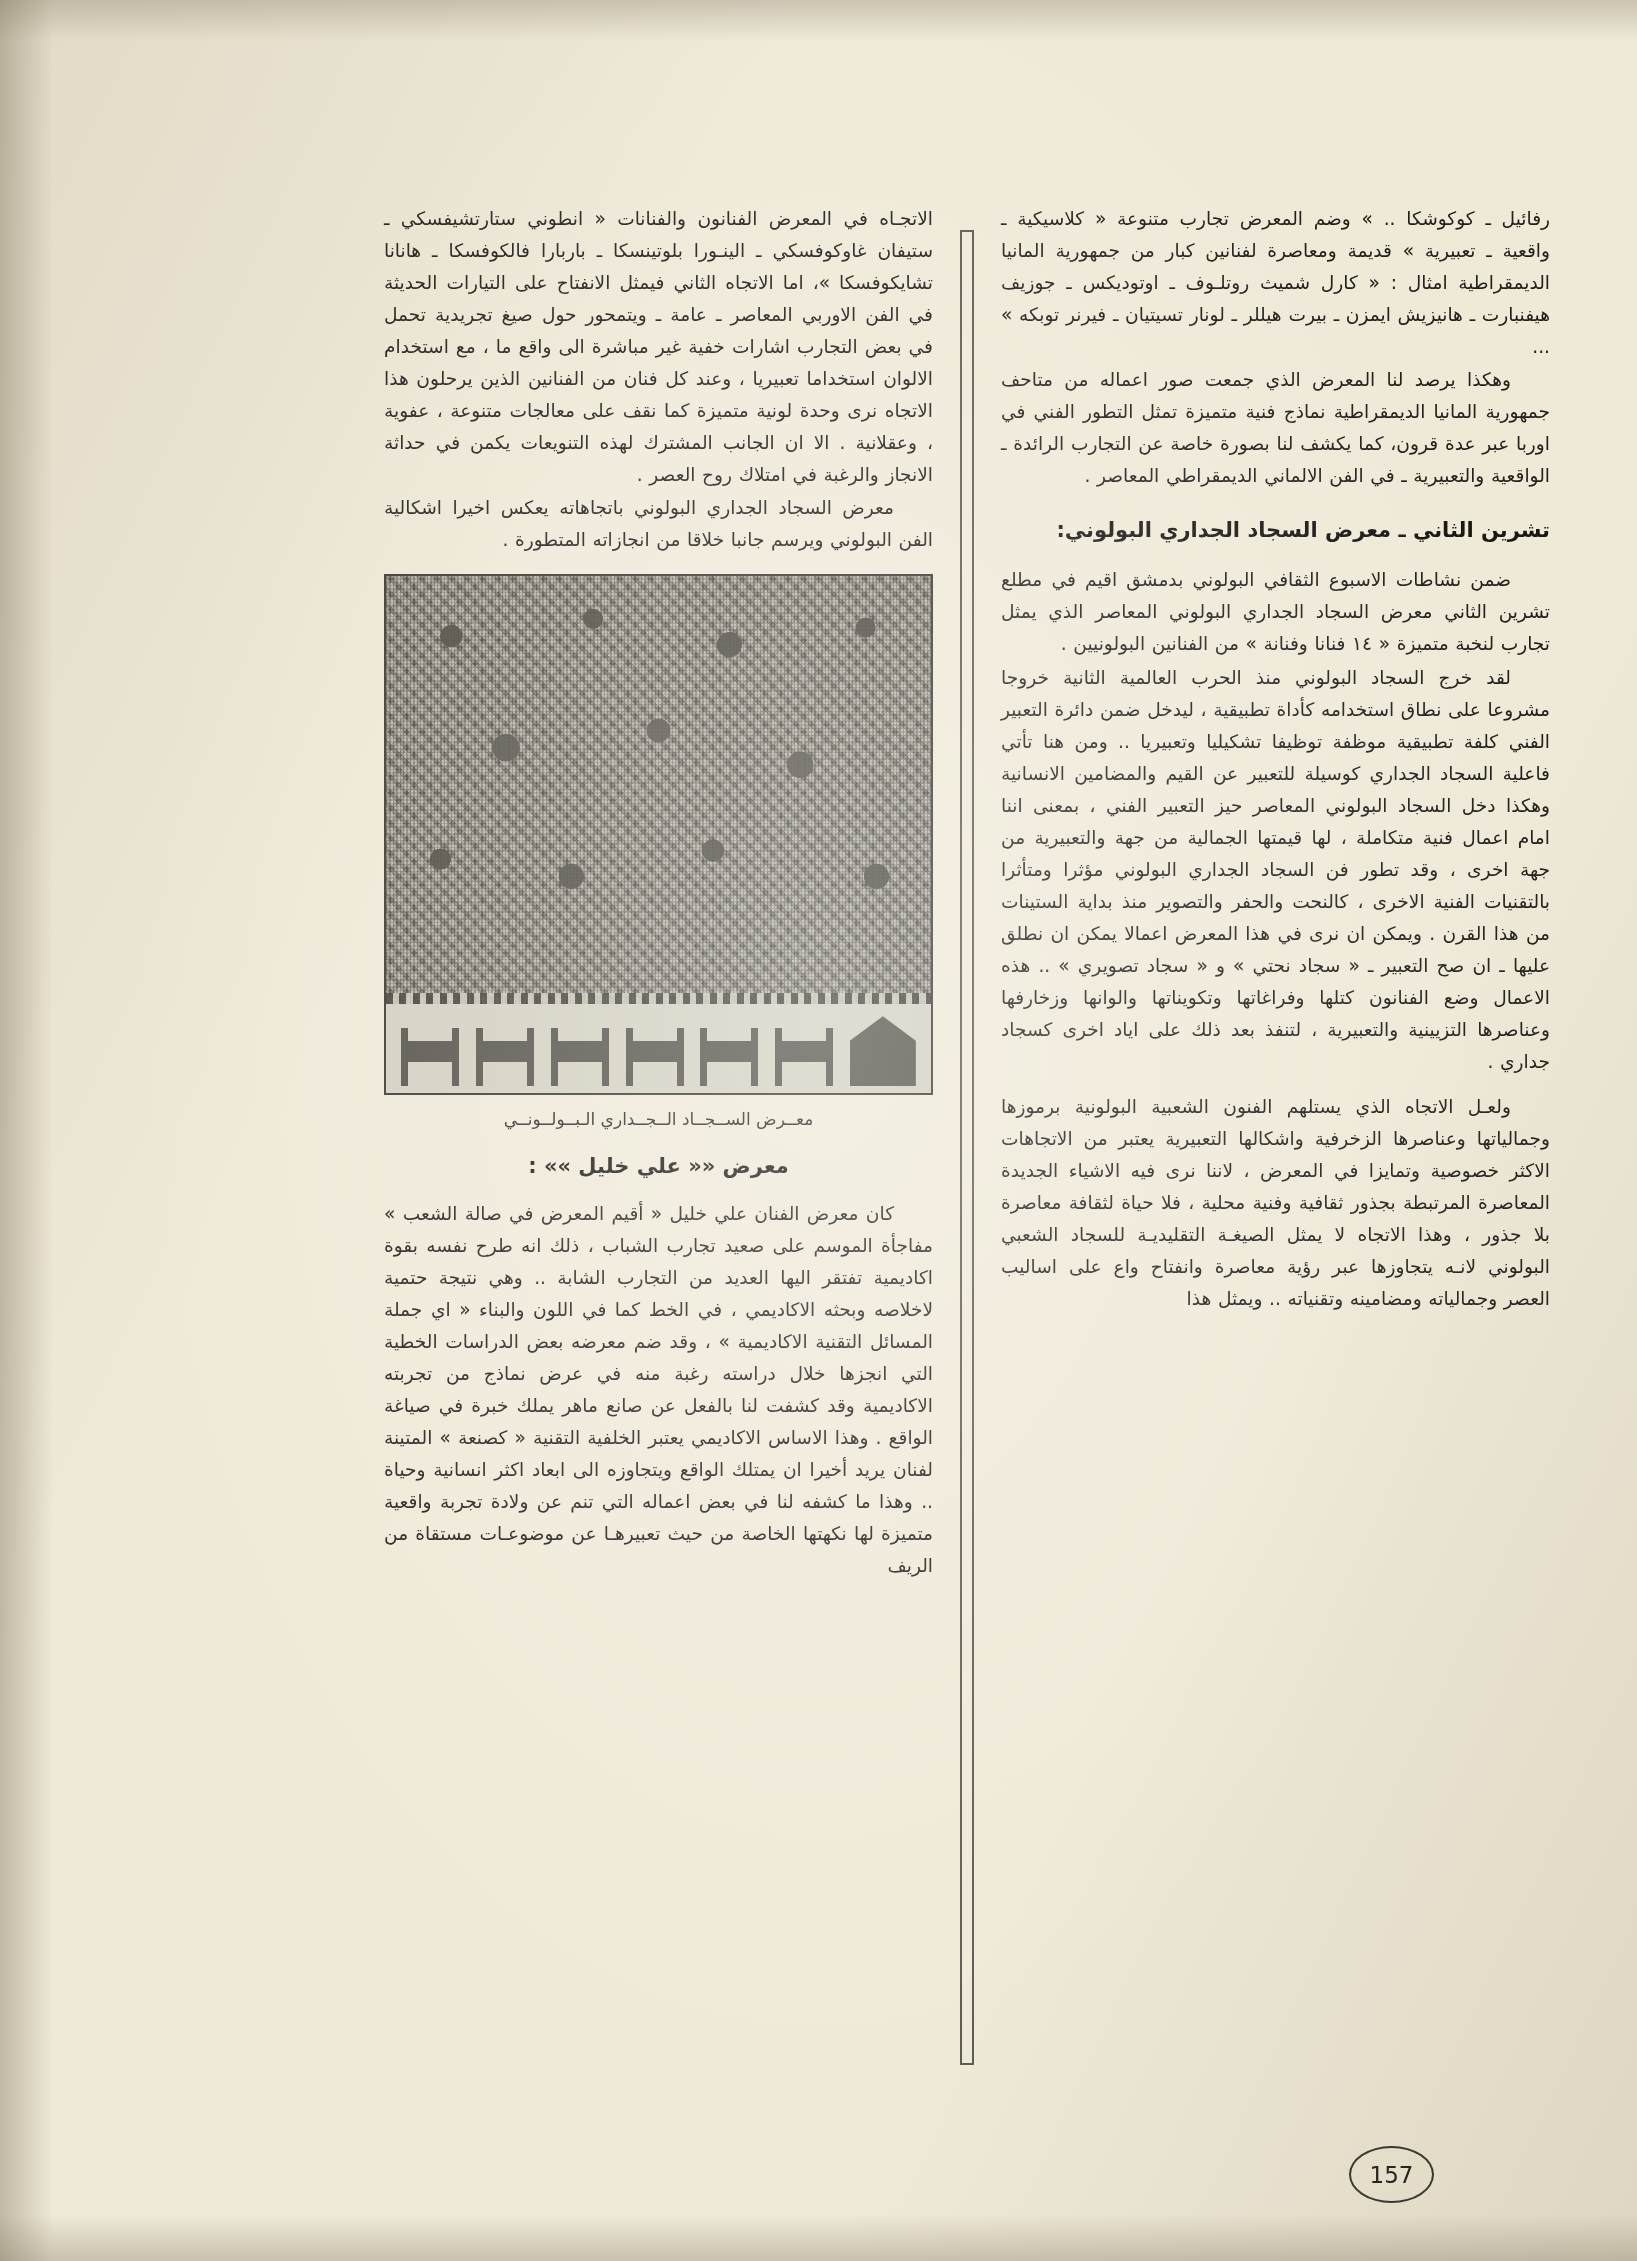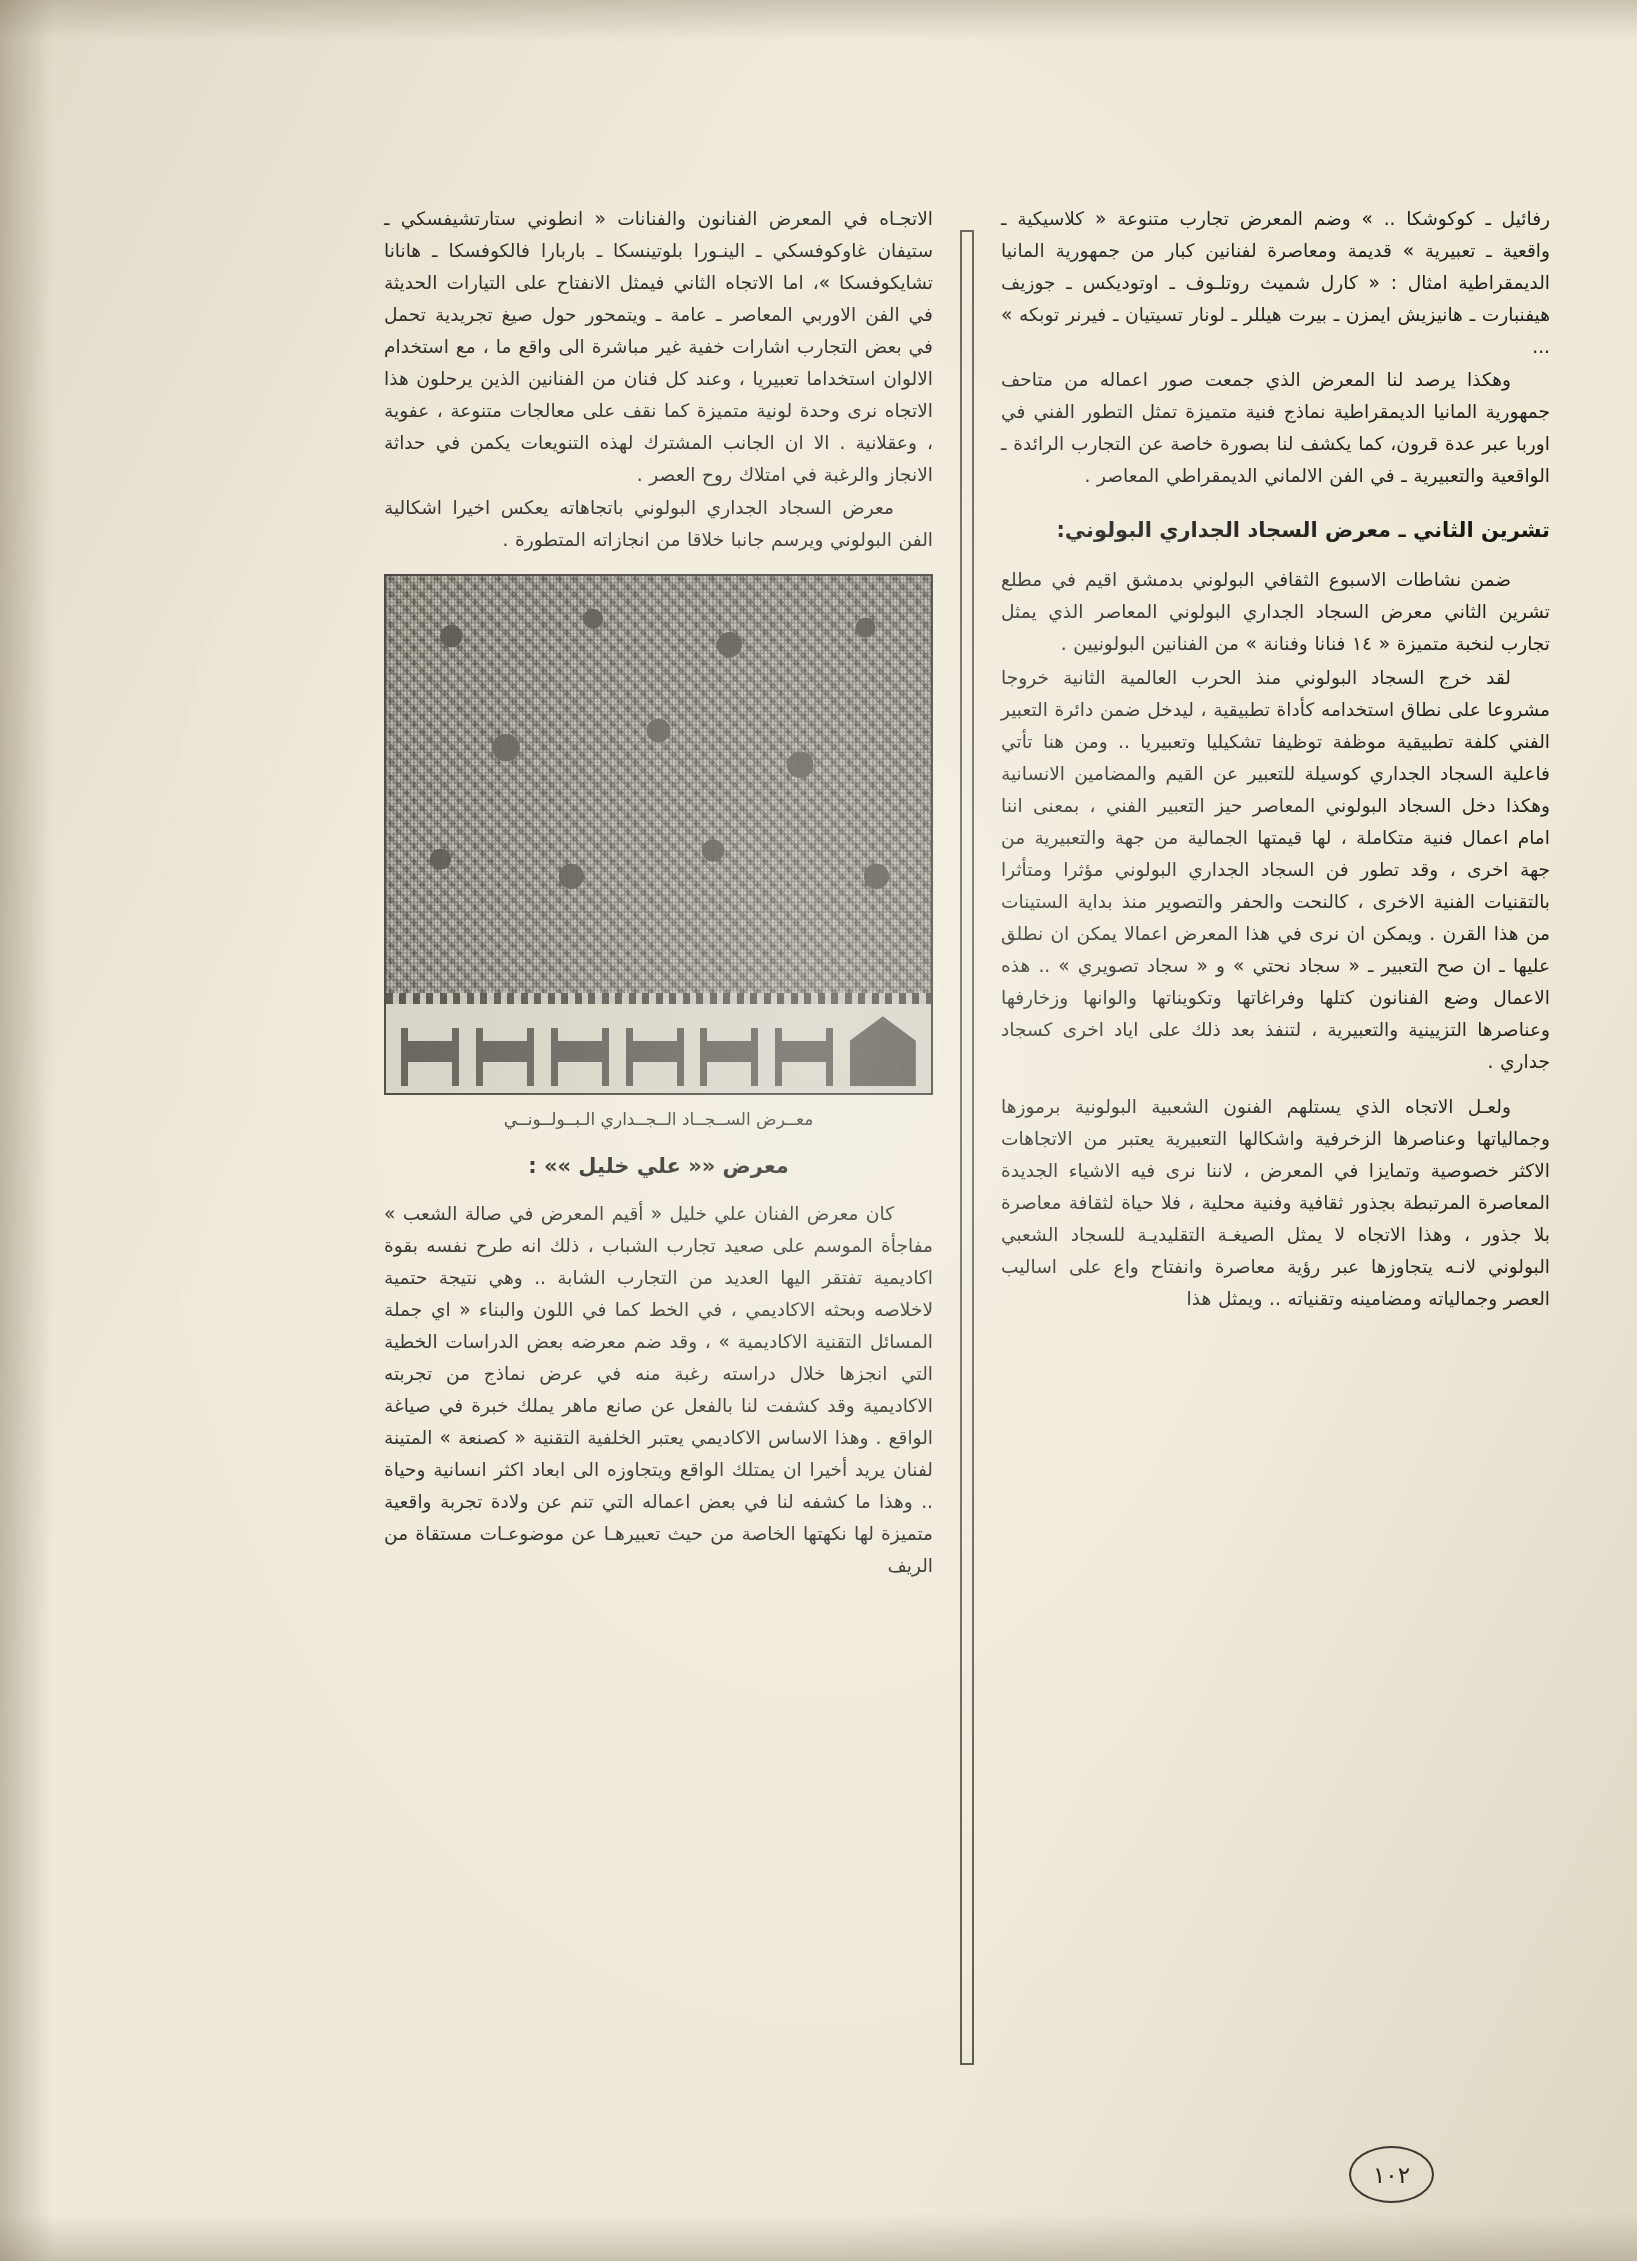--- a/index.html
+++ b/index.html
@@ -283,15 +283,15 @@
         </div>
         <figcaption>معــرض الســجــاد الــجــداري الـبــولــونــي</figcaption>
       </figure>
 
       <h3 class="subhead">معرض «« علي خليل »» :</h3>
       <p class="indent">كان معرض الفنان علي خليل « أقيم المعرض في صالة الشعب » مفاجأة الموسم على صعيد تجارب الشباب ، ذلك انه طرح نفسه بقوة اكاديمية تفتقر اليها العديد من التجارب الشابة .. وهي نتيجة حتمية لاخلاصه وبحثه الاكاديمي ، في الخط كما في اللون والبناء « اي جملة المسائل التقنية الاكاديمية » ، وقد ضم معرضه بعض الدراسات الخطية التي انجزها خلال دراسته رغبة منه في عرض نماذج من تجربته الاكاديمية وقد كشفت لنا بالفعل عن صانع ماهر يملك خبرة في صياغة الواقع . وهذا الاساس الاكاديمي يعتبر الخلفية التقنية « كصنعة » المتينة لفنان يريد أخيرا ان يمتلك الواقع ويتجاوزه الى ابعاد اكثر انسانية وحياة .. وهذا ما كشفه لنا في بعض اعماله التي تنم عن ولادة تجربة واقعية متميزة لها نكهتها الخاصة من حيث تعبيرهـا عن موضوعـات مستقاة من الريف</p>
     </div>
 
   </div>
 
-  <div class="page-number right-side">١٠٢</div>
+  <div class="page-number right-side">157</div>
 </div>
 
 
 </body></html>

